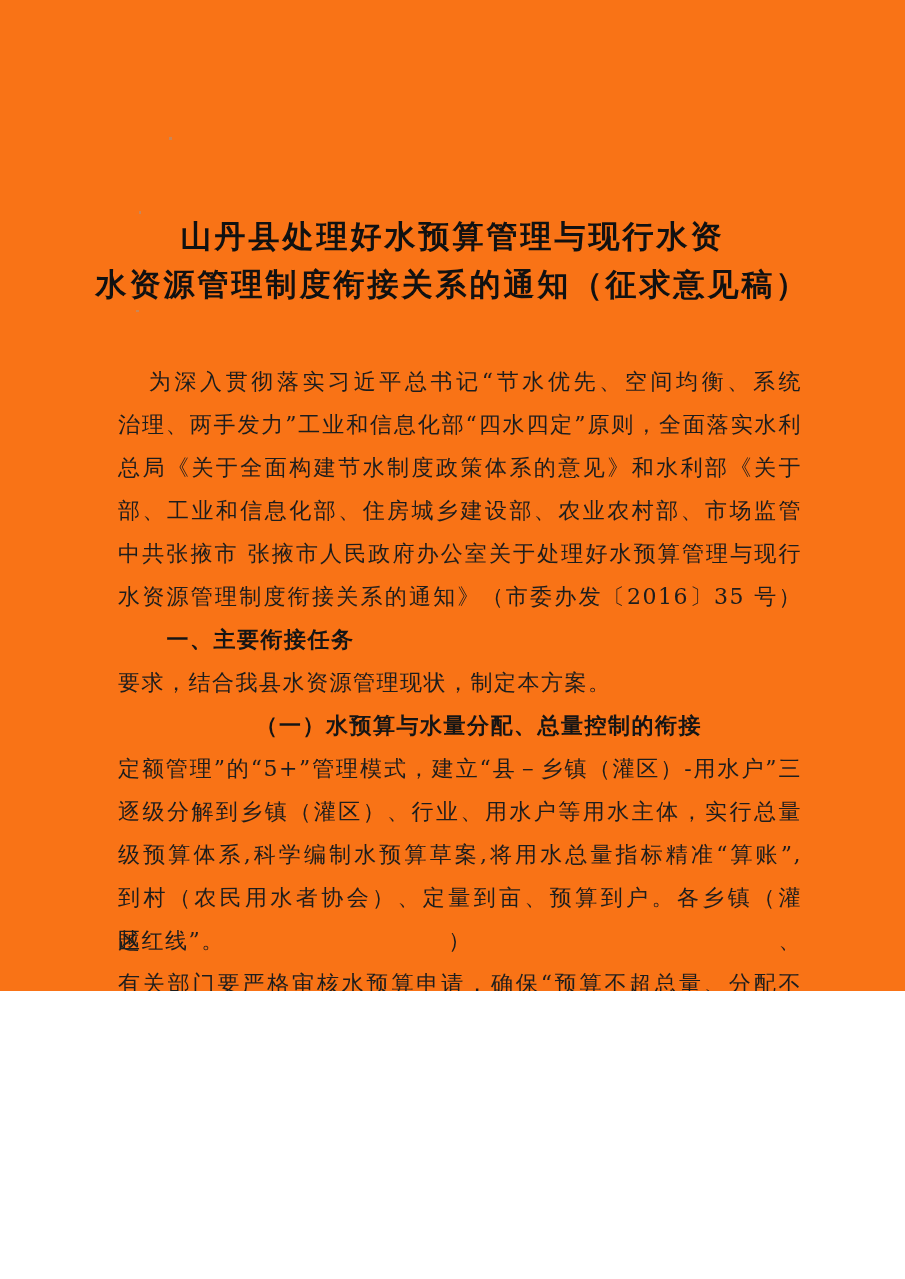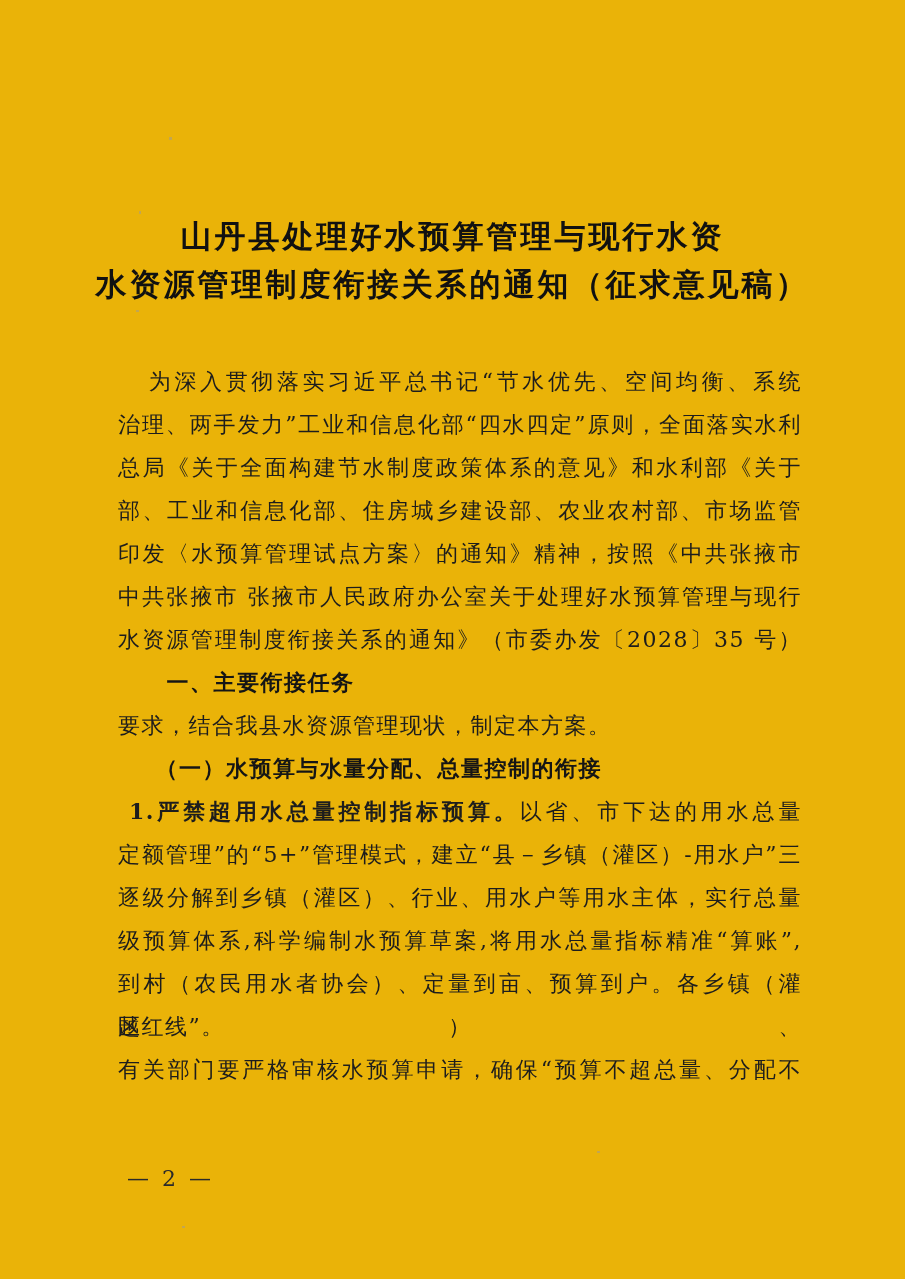--- a/index.html
+++ b/index.html
@@ -3,22 +3,22 @@
 <meta charset="utf-8">
 <style>
   html, body {
     margin: 0;
     padding: 0;
     background: #ffffff;
   }
   .page {
     position: relative;
     width: 905px;
-    height: 1279px;
-    background: #eab308;
+    height: 991px;
+    background: #f97316;
     overflow: hidden;
     font-family: "DejaVu Serif", "Liberation Serif", serif;
     color: #1d1d1d;
   }
   .title-block {
     position: absolute;
     top: 212px;
     left: 60px;
     right: 60px;
     text-align: center;
@@ -52,20 +52,21 @@
   .line.heading1 {
     font-family: "DejaVu Sans", "Liberation Sans", sans-serif;
     font-weight: bold;
     text-indent: 2.2em;
     color: #151515;
   }
   .line.heading2 {
     font-weight: bold;
     text-indent: 1.7em;
     color: #151515;
+    text-align: center;
   }
   .line b { font-weight: bold; }
   .footer-pagenum {
     position: absolute;
     left: 127px;
     top: 1166px;
     font-size: 22px;
     letter-spacing: 3px;
     color: #2a2a2a;
     font-family: "DejaVu Serif", "Liberation Serif", serif;
@@ -83,27 +84,25 @@
 <div class="page">
   <div class="title-block" id="title-block">
       <div class="title-line">山丹县处理好水预算管理与现行水资</div>
       <div class="title-line">水资源管理制度衔接关系的通知（征求意见稿）</div>
     </div>
   <div class="content-block" id="content-block">
       <div class="line justify ind-para"><span>为深入贯彻落实习近平总书记“节水优先、空间均衡、系统</span></div>
       <div class="line justify"><span>治理、两手发力”工业和信息化部“四水四定”原则，全面落实水利</span></div>
       <div class="line justify"><span>总局《关于全面构建节水制度政策体系的意见》和水利部《关于</span></div>
       <div class="line justify"><span>部、工业和信息化部、住房城乡建设部、农业农村部、市场监管</span></div>
-      <div class="line justify"><span>印发〈水预算管理试点方案〉的通知》精神，按照《中共张掖市</span></div>
       <div class="line justify"><span>中共张掖市 张掖市人民政府办公室关于处理好水预算管理与现行</span></div>
-      <div class="line justify"><span>水资源管理制度衔接关系的通知》（市委办发〔2028〕35 号）</span></div>
+      <div class="line justify"><span>水资源管理制度衔接关系的通知》（市委办发〔2016〕35 号）</span></div>
       <div class="line heading1">一、主要衔接任务</div>
       <div class="line"><span>要求，结合我县水资源管理现状，制定本方案。</span></div>
       <div class="line heading2">（一）水预算与水量分配、总量控制的衔接</div>
-      <div class="line justify ind-num"><b>1.严禁超用水总量控制指标预算。</b><span>以省、市下达的用水总量</span></div>
       <div class="line justify"><span>定额管理”的“5+”管理模式，建立“县－乡镇（灌区）-用水户”三</span></div>
       <div class="line justify"><span>逐级分解到乡镇（灌区）、行业、用水户等用水主体，实行总量</span></div>
       <div class="line justify"><span>级预算体系,科学编制水预算草案,将用水总量指标精准“算账”,</span></div>
       <div class="line justify"><span>到村（农民用水者协会）、定量到亩、预算到户。各乡镇（灌区）、</span></div>
       <div class="line"><span>越红线”。</span></div>
       <div class="line justify"><span>有关部门要严格审核水预算申请，确保“预算不超总量、分配不</span></div>
     </div>
   <div class="footer-pagenum">— 2 —</div>
   <div class="speckle" style="left:169px;top:137px;width:3px;height:3px;"></div>
   <div class="speckle" style="left:139px;top:211px;width:2px;height:3px;"></div>

